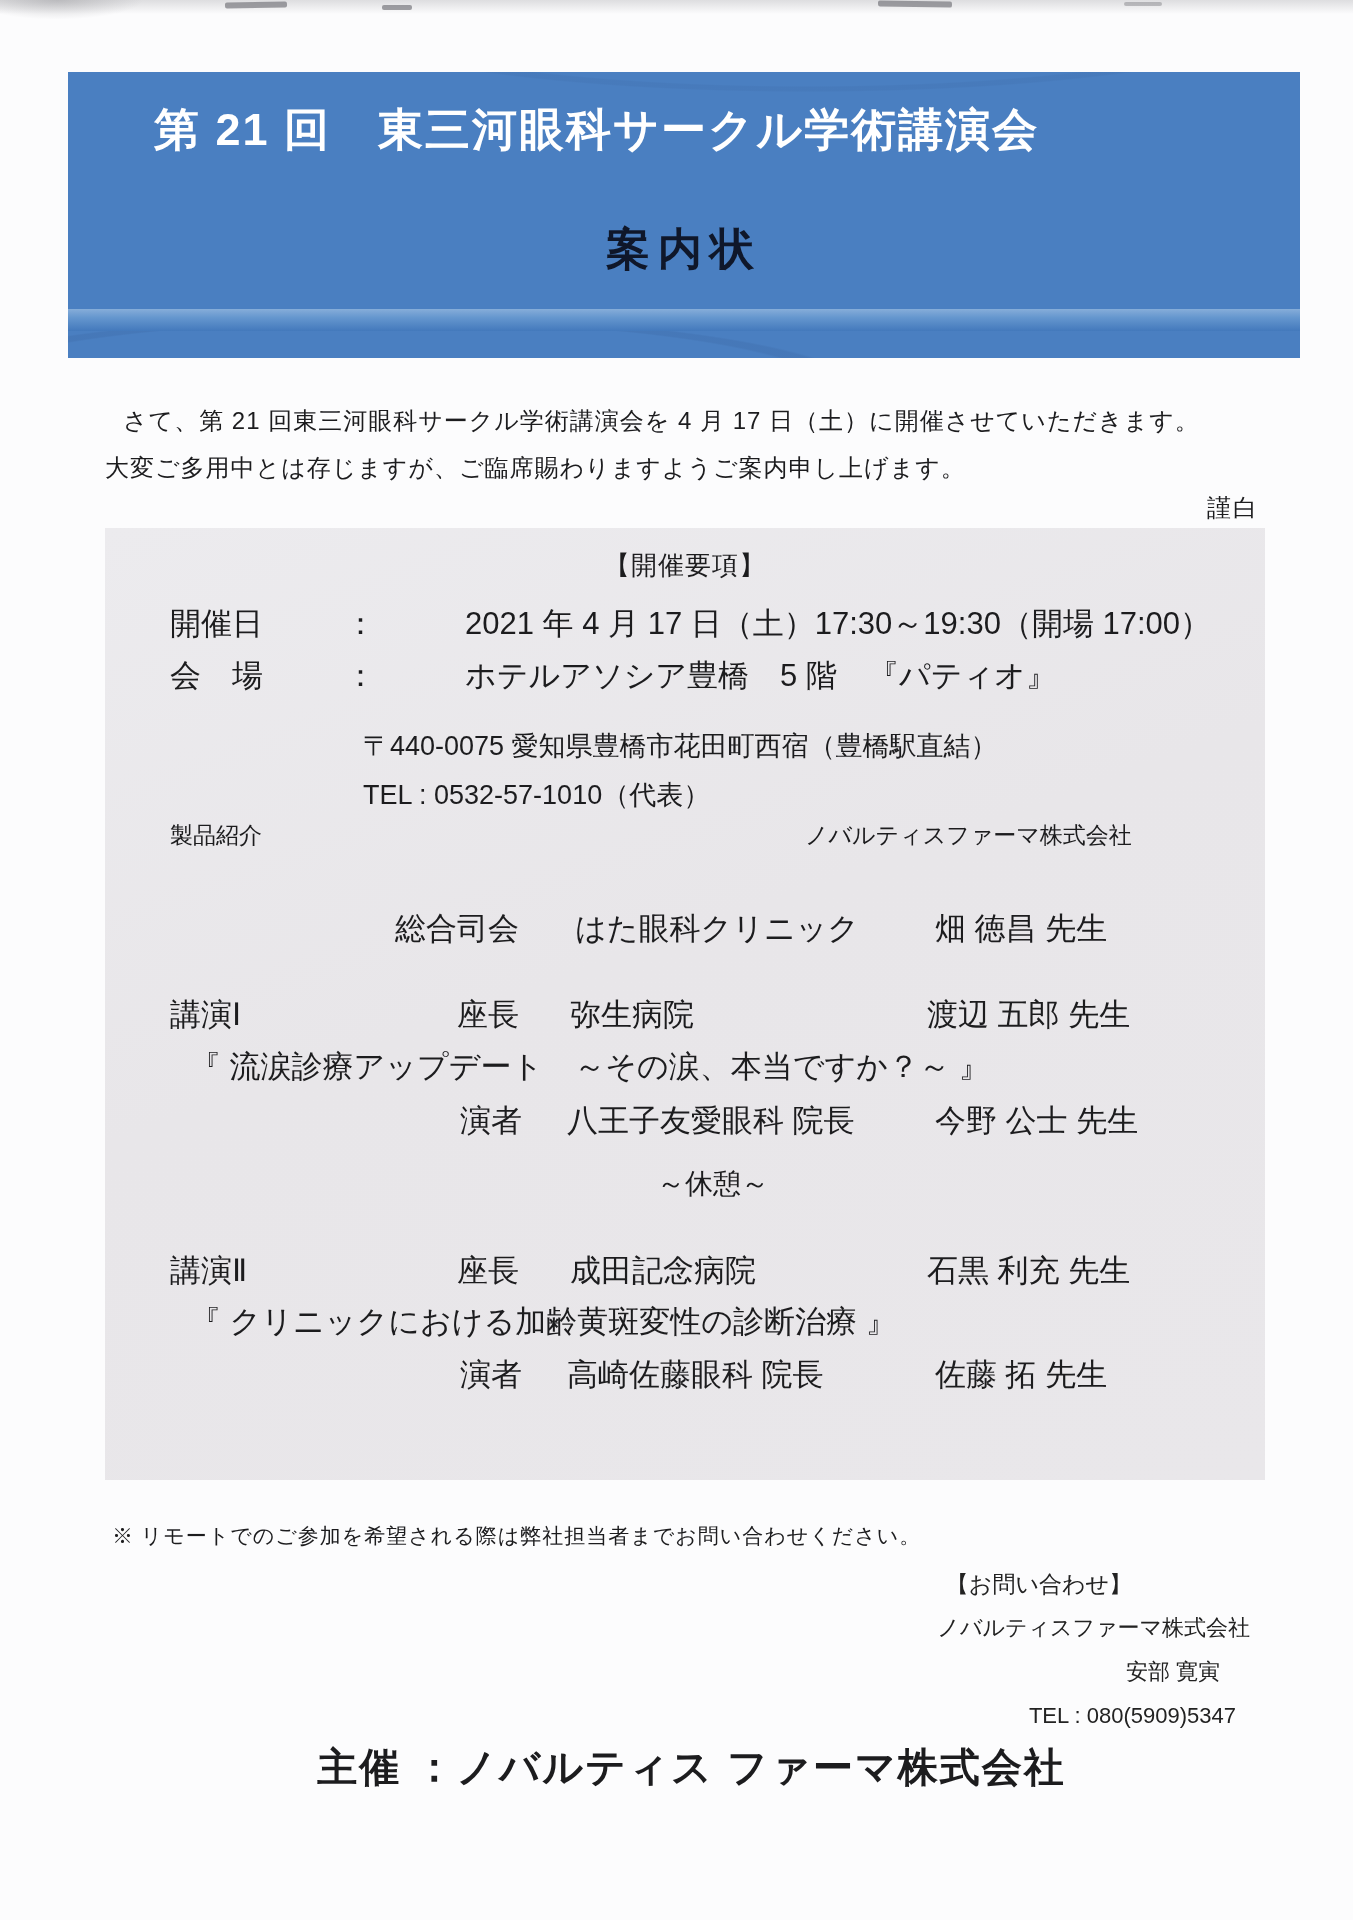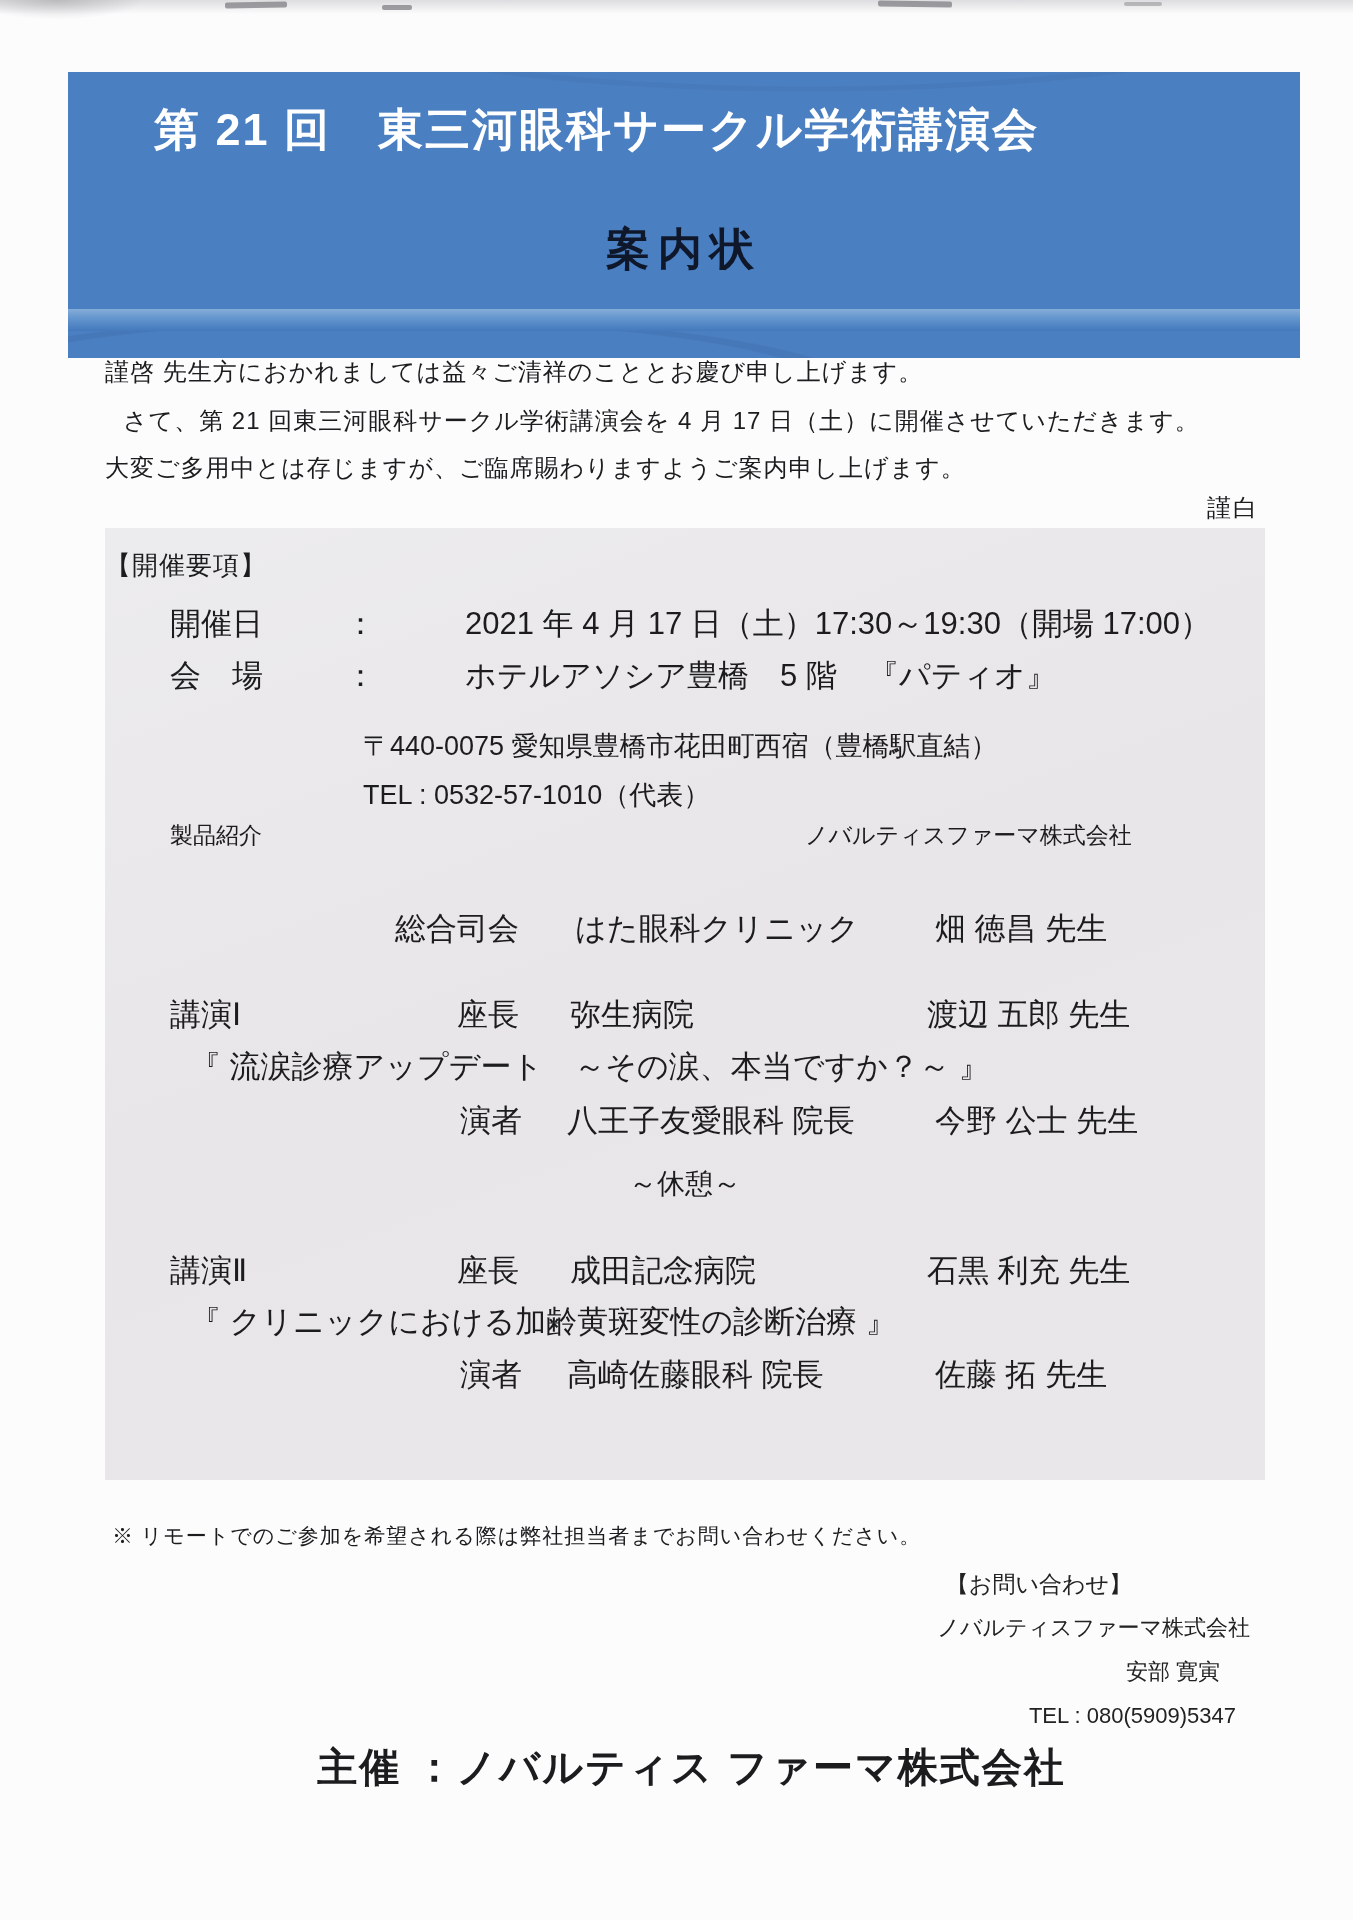--- a/index.html
+++ b/index.html
@@ -55,33 +55,33 @@
   .closing { position:absolute; top:492px; left:105px; width:1160px; text-align:right; padding-right:6px;
     font-size:24px; letter-spacing:2px; }
 
   
   .details-box {
     position:absolute; left:105px; top:528px; width:1160px; height:952px;
     background:linear-gradient(160deg, #ecebee 0%, #e8e6e9 45%, #e9e7ea 100%);
   }
   .details-box .row { position:absolute; left:0; width:100%; white-space:nowrap; }
   .details-box span { position:absolute; white-space:nowrap; }
-  .box-heading { position:absolute; top:20px; left:0; width:100%; text-align:left;
+  .box-heading { position:absolute; top:20px; left:0; width:100%; text-align:center;
     font-size:26px; letter-spacing:1px; }
 
   .r-date   { top:75px;  font-size:31px; }
   .r-venue  { top:127px; font-size:31px; }
   .r-addr   { top:178px; font-size:27px; }
   .r-tel    { top:227px; font-size:27px; }
   .r-prod   { top:292px; font-size:23px; }
   .r-mc     { top:380px; font-size:31px; }
   .r-lec1   { top:466px; font-size:31px; }
   .r-t1     { top:518px; font-size:31px; }
   .r-sp1    { top:572px; font-size:31px; }
-  .r-break  { top:637px; font-size:28px; text-align:center; }
+  .r-break  { top:637px; font-size:28px; text-align:center;margin-left:28px; }
   .r-lec2   { top:722px; font-size:31px; }
   .r-t2     { top:773px; font-size:31px; }
   .r-sp2    { top:826px; font-size:31px; }
 
   .x-label   { left:65px; }
   .x-sep     { left:240px; }
   .x-value   { left:360px; }
   .x-addr    { left:258px;margin-top:22px; }
   .x-prodco  { left:700px; }
   .x-mcrole  { left:290px; }
@@ -115,21 +115,20 @@
   <div class="dash d2"></div>
   <div class="dash d3"></div>
   <div class="dash d4"></div>
 
   <div class="banner">
     <div class="banner-title">第 21 回　東三河眼科サークル学術講演会</div>
     <div class="banner-subtitle">案内状</div>
   </div>
   <div class="banner-band"></div>
 
-  <div class="greet g1">謹啓 先生方におかれましては益々ご清祥のこととお慶び申し上げます。</div>
   <div class="greet g2">さて、第 21 回東三河眼科サークル学術講演会を 4 月 17 日（土）に開催させていただきます。</div>
   <div class="greet g3">大変ご多用中とは存じますが、ご臨席賜わりますようご案内申し上げます。</div>
   <div class="closing">謹白</div>
 
   <div class="details-box">
     <div class="box-heading">【開催要項】</div>
 
     <div class="row r-date">
       <span class="x-label">開催日</span>
       <span class="x-sep">：</span>

